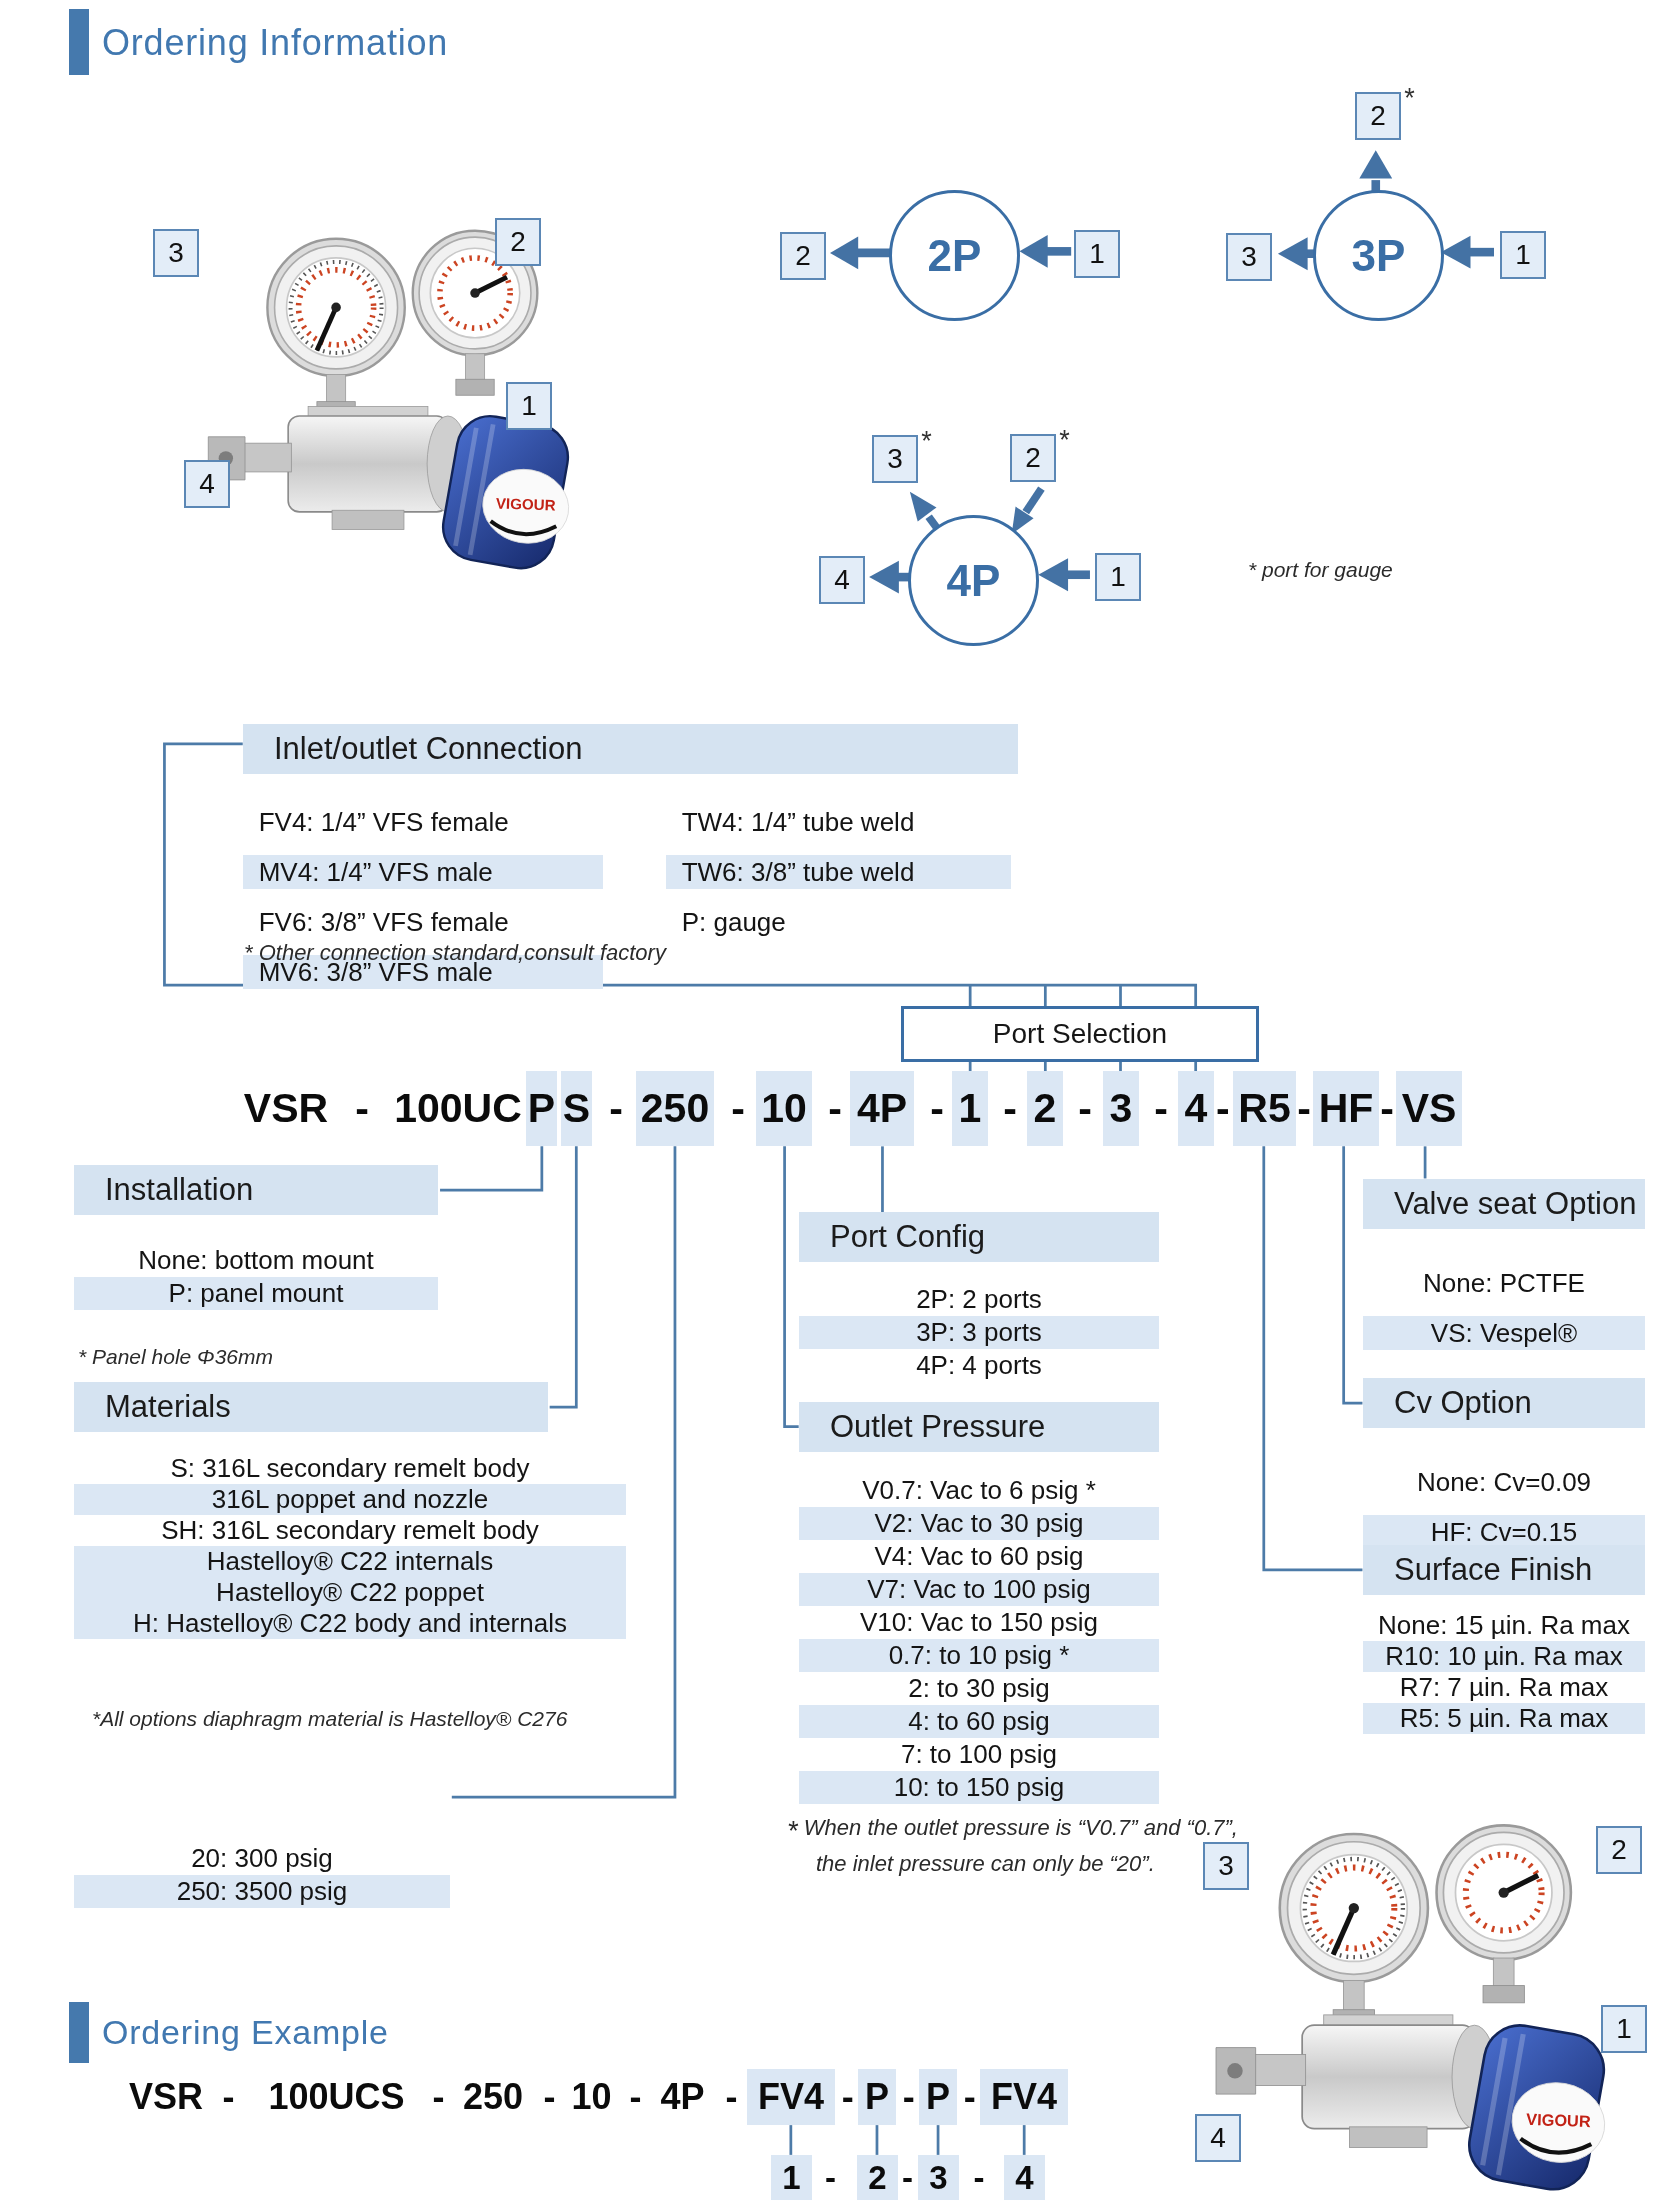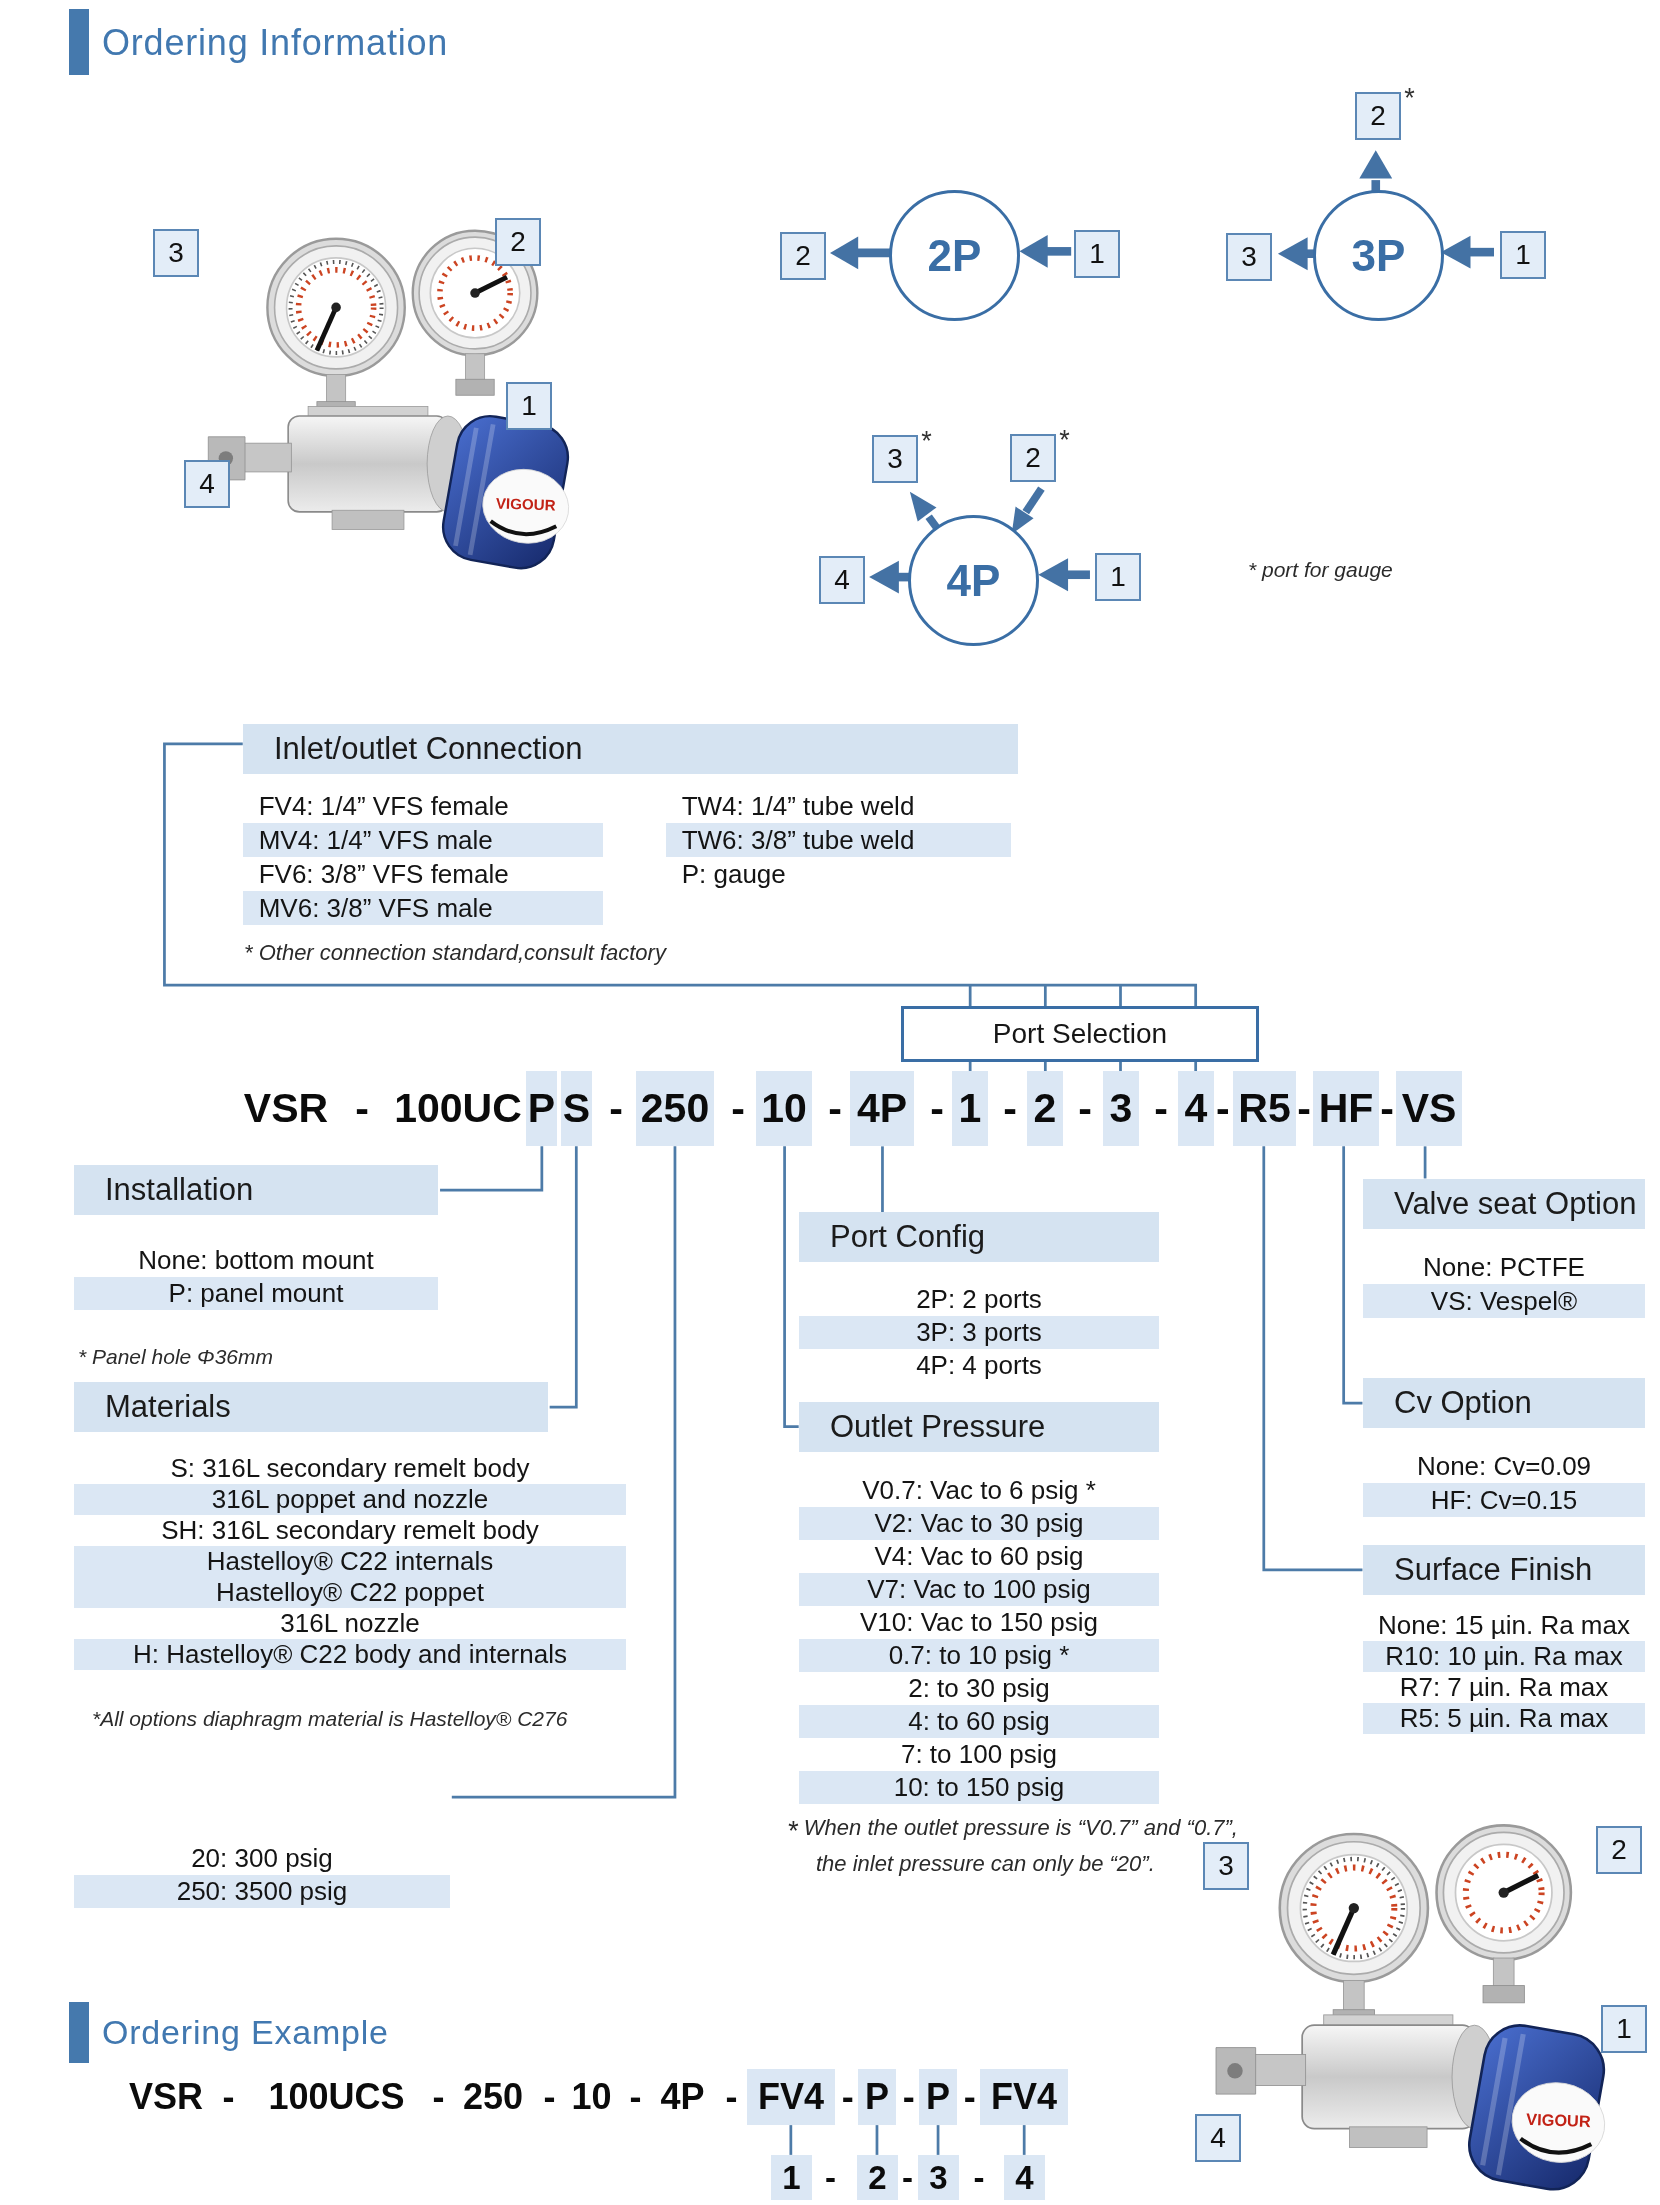--- a/index.html
+++ b/index.html
@@ -8,21 +8,21 @@
   svg.art{position:absolute;left:0;top:0;z-index:1;}
   .title-bar{position:absolute;width:20.4px;background:#4579ad;z-index:2;}
   .doc-title{position:absolute;font-size:36px;color:#4178b0;letter-spacing:0.8px;z-index:2;}
   .sec-h{position:absolute;background:#d5e3f1;height:50px;line-height:50px;font-size:31px;
          color:#1b1b1b;padding-left:31px;box-sizing:border-box;z-index:2;}
   .opts{position:absolute;z-index:2;}
   .opt{font-size:26px;color:#141414;text-align:center;white-space:nowrap;}
   .opt.hl{background:#dbe7f4;}
   .h40 .opt{height:31px;line-height:31px;}
   .h42 .opt{height:33px;line-height:33px;}
-  .h44 .opt{height:34px;line-height:34px;}
+  .h44 .opt{height:34px;line-height:34px;margin-top:16px;}
   .la .opt{text-align:left;padding-left:15.7px;}
   .note{position:absolute;font-size:22px;color:#2b2b2b;white-space:nowrap;z-index:2;font-style:italic;}
   .psel{position:absolute;left:901px;top:1006px;width:352px;height:50px;background:#fff;
         border:3.1px solid #3a6ea5;text-align:center;line-height:50px;font-size:28px;z-index:2;}
   #pn{position:absolute;left:0;top:1071px;width:1660px;height:75px;z-index:2;}
   .tok{position:absolute;top:0;height:75px;line-height:75px;text-align:center;
        font-weight:bold;font-size:41px;color:#0b0b0b;white-space:nowrap;}
   .tok.hl{background:#dbe7f4;}
   #ex-pn{position:absolute;left:0;top:2069px;width:1660px;height:56px;z-index:2;}
   .etok{position:absolute;top:0;height:56px;line-height:56px;text-align:center;
@@ -229,21 +229,20 @@
   <div class="note" style="left:78px;top:1345px;font-size:21px">* Panel hole Φ36mm</div>
 
   <div class="sec-h" style="left:74px;top:1382px;width:474px">
     <span>Materials</span></div>
   <div class="opts h40" style="left:74px;top:1453px;width:552px">
       <div class="opt">S: 316L secondary remelt body</div>
       <div class="opt hl">316L poppet and nozzle</div>
       <div class="opt">SH: 316L secondary remelt body</div>
       <div class="opt hl">Hastelloy® C22 internals</div>
       <div class="opt hl">Hastelloy® C22 poppet</div>
-      <div class="opt">316L nozzle</div>
       <div class="opt hl">H: Hastelloy® C22 body and internals</div>
     </div>
   <div class="note" style="left:92px;top:1707px;font-size:21px">*All options diaphragm material is Hastelloy® C276</div>
 
   <div class="opts h42" style="left:74px;top:1842px;width:376px">
       <div class="opt">20: 300 psig</div>
       <div class="opt hl">250: 3500 psig</div>
     </div>
 
   <div class="sec-h" style="left:799px;top:1212px;width:360px">

